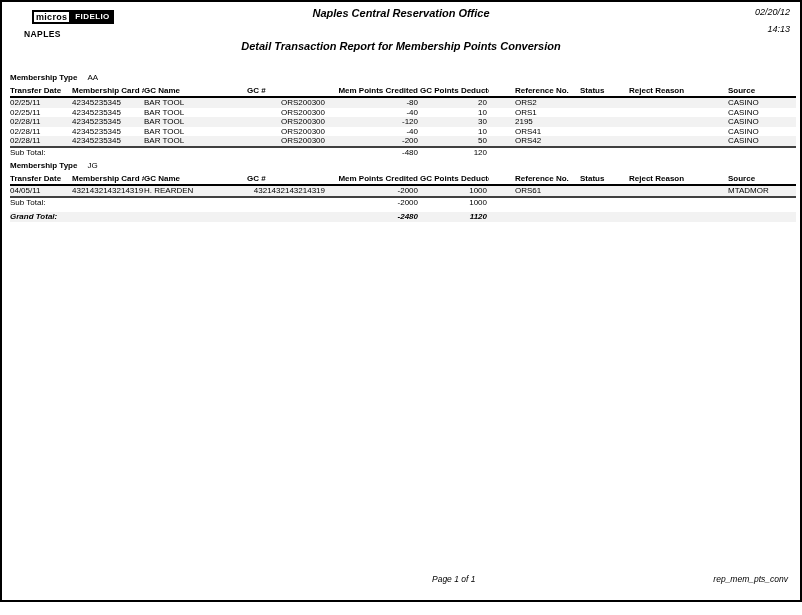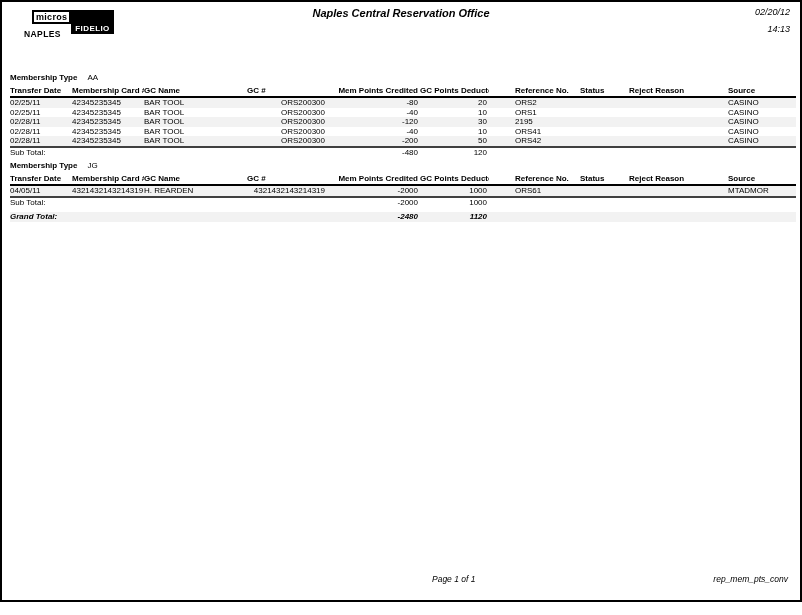--- a/index.html
+++ b/index.html
@@ -15,21 +15,21 @@
   
   .brand{position:absolute;left:30px;top:8px;white-space:nowrap;font-size:0;}
   .brand .micros{
     display:inline-block;vertical-align:top;box-sizing:border-box;height:14px;
     border:2px solid #000;background:#fff;color:#000;font-size:9px;font-weight:bold;
     line-height:10px;padding:0 2px;letter-spacing:0.3px;
   }
   .brand .fidelio{
     display:inline-block;vertical-align:top;box-sizing:border-box;height:14px;
     background:#000;color:#fff;font-size:8px;font-weight:bold;line-height:14px;
-    padding:12px 4px;letter-spacing:0.4px;
+    padding:0 4px;letter-spacing:0.4px;
   }
   .property{position:absolute;left:22px;top:27px;font-size:8.5px;font-weight:bold;letter-spacing:0.4px;}
   .office-title{
     position:absolute;left:0;right:0;top:5px;text-align:center;
     font-size:11px;font-weight:bold;font-style:italic;
   }
   .report-title{
     position:absolute;left:0;right:0;top:38px;text-align:center;
     font-size:11px;font-weight:bold;font-style:italic;
   }
@@ -65,20 +65,21 @@
 <body>
 
 <div class="page">
 
   <div class="brand">
     <span class="micros">micros</span><span class="fidelio">FIDELIO</span>
   </div>
   <div class="property">NAPLES</div>
 
   <div class="office-title">Naples Central Reservation Office</div>
+  <div class="report-title">Detail Transaction Report for Membership Points Conversion</div>
 
   <div class="run-date">02/20/12</div>
   <div class="run-time">14:13</div>
 
   <div class="report-body">
     <div id="sections">
         <div>
           <div class="memtype-line"><span class="lbl">Membership Type</span><span>AA</span></div>
           <table class="rpt">
             <colgroup>

